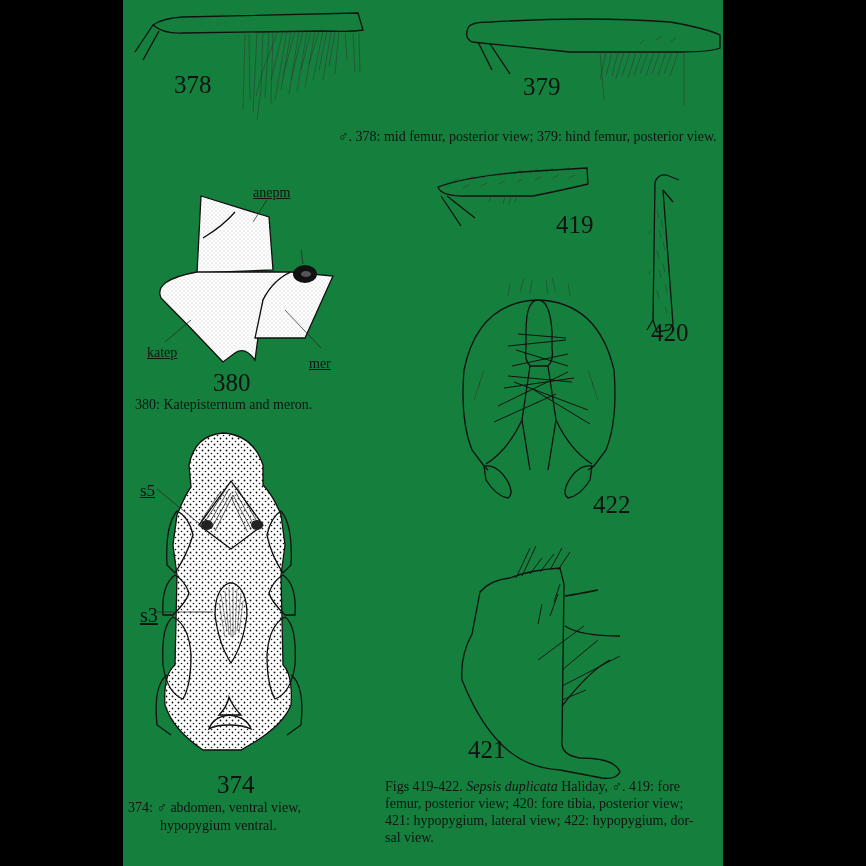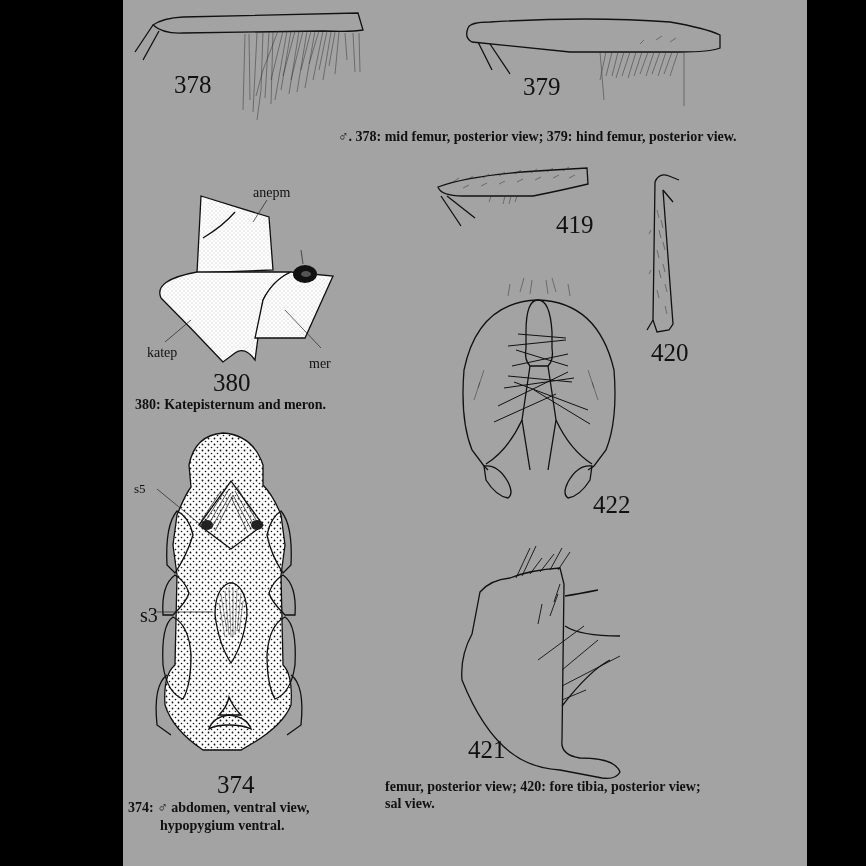--- a/index.html
+++ b/index.html
@@ -1,21 +1,21 @@
 <!DOCTYPE html>
 <html><head>
   <meta charset="utf-8">
   <style>
     html, body { margin: 0; padding: 0; background: #000; }
     body { width: 866px; height: 866px; position: relative; overflow: hidden; font-family: "Liberation Serif", serif; color: #111; }
-    .page { position: absolute; left: 123px; top: 0; width: 684px; height: 866px; background: #a3a3a3; }
+    .page { position: absolute; left: 123px; top: 0; width: 600px; height: 866px; background: #15803d; }
     .abs { position: absolute; }
     .fignum { font-size: 25px; line-height: 1; }
-    .label { font-size: 14px; line-height: 1; }
-    .caption { font-size: 14px; line-height: 17px; font-weight: bold; }
+    .label { font-size: 14px; line-height: 1; text-decoration: underline; }
+    .caption { font-size: 14px; line-height: 17px; }
     svg { position: absolute; overflow: visible; }
     svg .ln { fill: none; stroke: #111; stroke-width: 1.3; }
     svg .thin { fill: none; stroke: #222; stroke-width: 0.7; }
     svg .hair { fill: none; stroke: #333; stroke-width: 0.5; }
   </style>
 </head>
 <body>
 
 <div class="page">
 
@@ -161,21 +161,21 @@
       <path d="M96 178 L102 212"></path>
         <path d="M120 176 L116 208"></path>
     </g>
 
     <path class="ln" fill="#fff" d="M96 290 Q104 282 106 272 Q110 282 118 290 Z"></path>
     <path class="ln" fill="#fff" d="M86 304 Q90 292 106 290 Q124 292 128 304 Q120 300 106 300 Q92 300 86 304 Z"></path>
 
     <path class="thin" d="M34 64 L78 100"></path>
     <path class="thin" d="M34 187 L90 187"></path>
   </svg>
-  <div class="abs label" style="left:11px;top:482px;font-size:13px">s5</div>
+  <div class="abs label" style="left:17px;top:482px;font-size:17px">s5</div>
   <div class="abs label" style="left:17px;top:605px;font-size:20px">s3</div>
   <div class="abs fignum" style="left:94px;top:772px">374</div>
   <div class="abs caption" style="left:5px;top:799px;white-space:nowrap">374: ♂ abdomen, ventral view,</div>
   <div class="abs caption" style="left:37px;top:817px;white-space:nowrap">hypopygium ventral.</div>
 
   
   <svg style="left:310px;top:160px" width="200" height="70" viewBox="0 0 200 70">
     <path class="ln" d="M5 27 Q40 14 120 10 L154 8 L155 24 Q130 30 100 36 L30 36 Q8 36 5 27 Z"></path>
     <path class="ln" d="M8 36 L28 66 M14 36 L42 58"></path>
     <g class="hair">
@@ -216,21 +216,21 @@
       <path d="M12 120 L14 128"></path>
         <path d="M16 50 L18 58"></path>
         <path d="M18 72 L20 80"></path>
         <path d="M18 94 L20 102"></path>
       <path d="M20 114 L22 122"></path>
         <path d="M20 136 L22 144"></path>
         <path d="M6 60 L4 64"></path>
         <path d="M6 100 L4 104"></path>
     </g>
   </svg>
-  <div class="abs fignum" style="left:528px;top:340px">420</div>
+  <div class="abs fignum" style="left:528px;top:320px">420</div>
 
   
   <svg style="left:315px;top:270px" width="200" height="240" viewBox="0 0 200 240">
     <path class="ln" d="M100 30 Q160 32 176 100 Q180 150 168 180 L156 196 L150 200"></path>
     <path class="ln" d="M100 30 Q40 32 26 100 Q22 150 34 180 L46 196 L50 200"></path>
 
     <path class="ln" d="M88 62 Q88 30 100 30 Q112 30 114 62 L114 78 Q116 90 110 96 L92 96 Q86 90 88 78 Z"></path>
     <path class="ln" d="M92 96 L84 150 L92 200"></path>
     <path class="ln" d="M110 96 L118 150 L110 200"></path>
     <path class="ln" d="M84 150 Q70 180 48 194 M118 150 Q132 180 154 194"></path>
@@ -284,17 +284,19 @@
       <path d="M88 120 L134 86"></path>
         <path d="M112 130 L148 100"></path>
         <path d="M112 146 L170 116"></path>
       <path d="M112 160 L136 150"></path>
     </g>
   </svg>
   <div class="abs fignum" style="left:345px;top:737px">421</div>
 
   
   <div class="abs caption" style="left:262px;top:778px;width:352px;text-align:justify">
+    <div style="white-space:nowrap"><span>Figs 419-422. </span><i>Sepsis duplicata</i><span> Haliday, ♂. 419: fore</span></div>
     <div style="white-space:nowrap">femur, posterior view; 420: fore tibia, posterior view;</div>
+    <div style="white-space:nowrap">421: hypopygium, lateral view; 422: hypopygium, dor-</div>
     <div style="white-space:nowrap">sal view.</div>
   </div>
 
 </div>
 
 </body></html>

